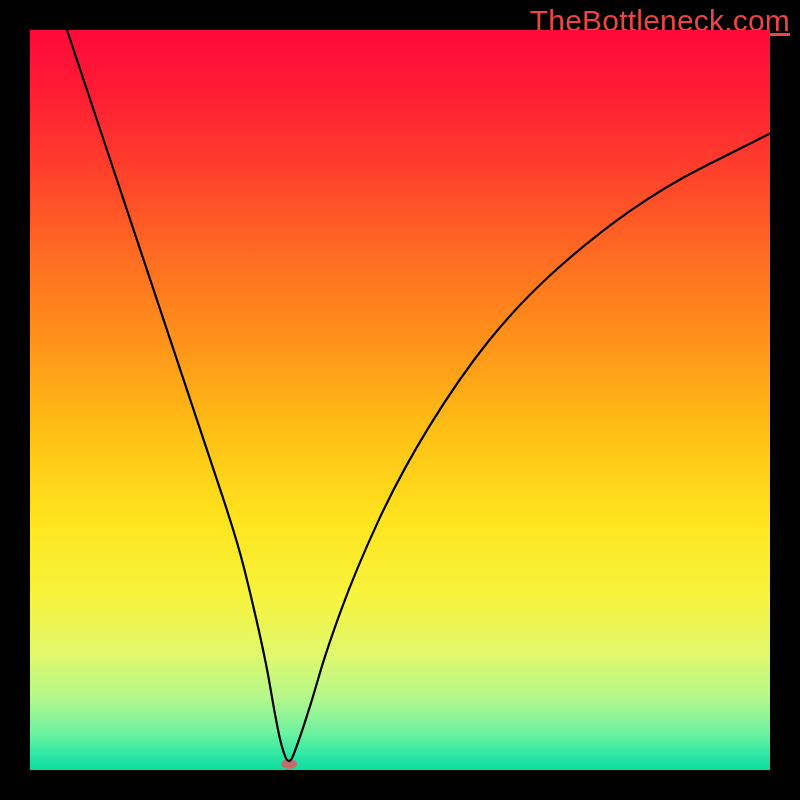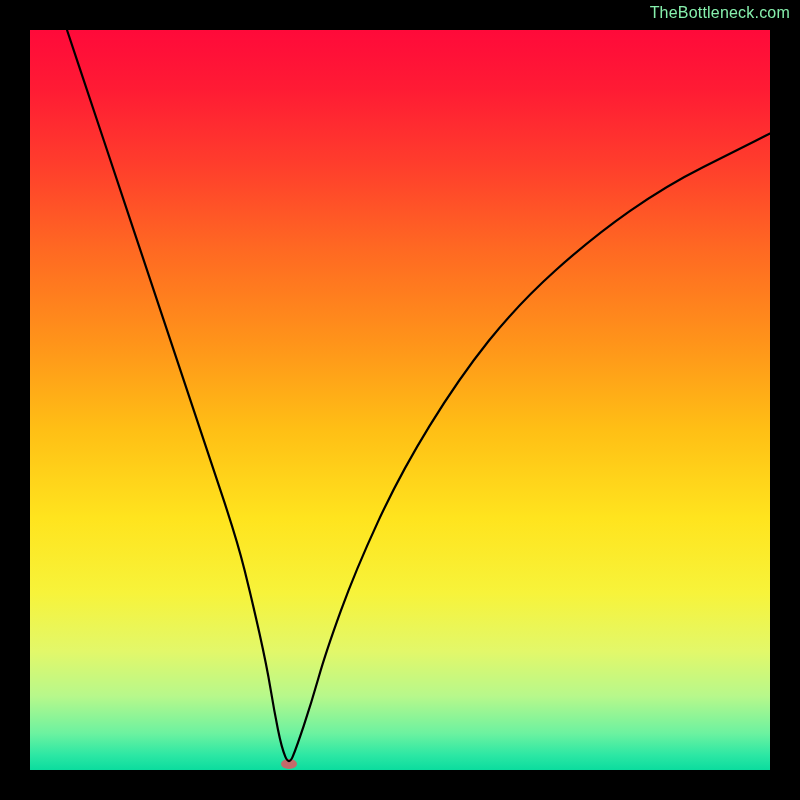--- a/index.html
+++ b/index.html
@@ -45,25 +45,26 @@
     left: 0;
     top: 0;
     width: 740px;
     height: 740px;
     overflow: visible;
   }
   .watermark {
     position: absolute;
     top: 4px;
     right: 10px;
-    color: #86efac;
-    font-size: 16px;
+    color: #ef4444;
+    font-size: 30px;
     font-weight: 500;
     letter-spacing: 0.2px;
     user-select: none;
+    text-decoration: underline;
   }
 </style>
 </head>
 <body>
 
 <div class="frame">
   <div class="watermark">TheBottleneck.com</div>
   <div class="plot">
     <svg viewBox="0 0 740 740" preserveAspectRatio="none">
       <ellipse id="marker" cx="259.00" cy="734.08" rx="8" ry="5" fill="#c46a6a"></ellipse>

